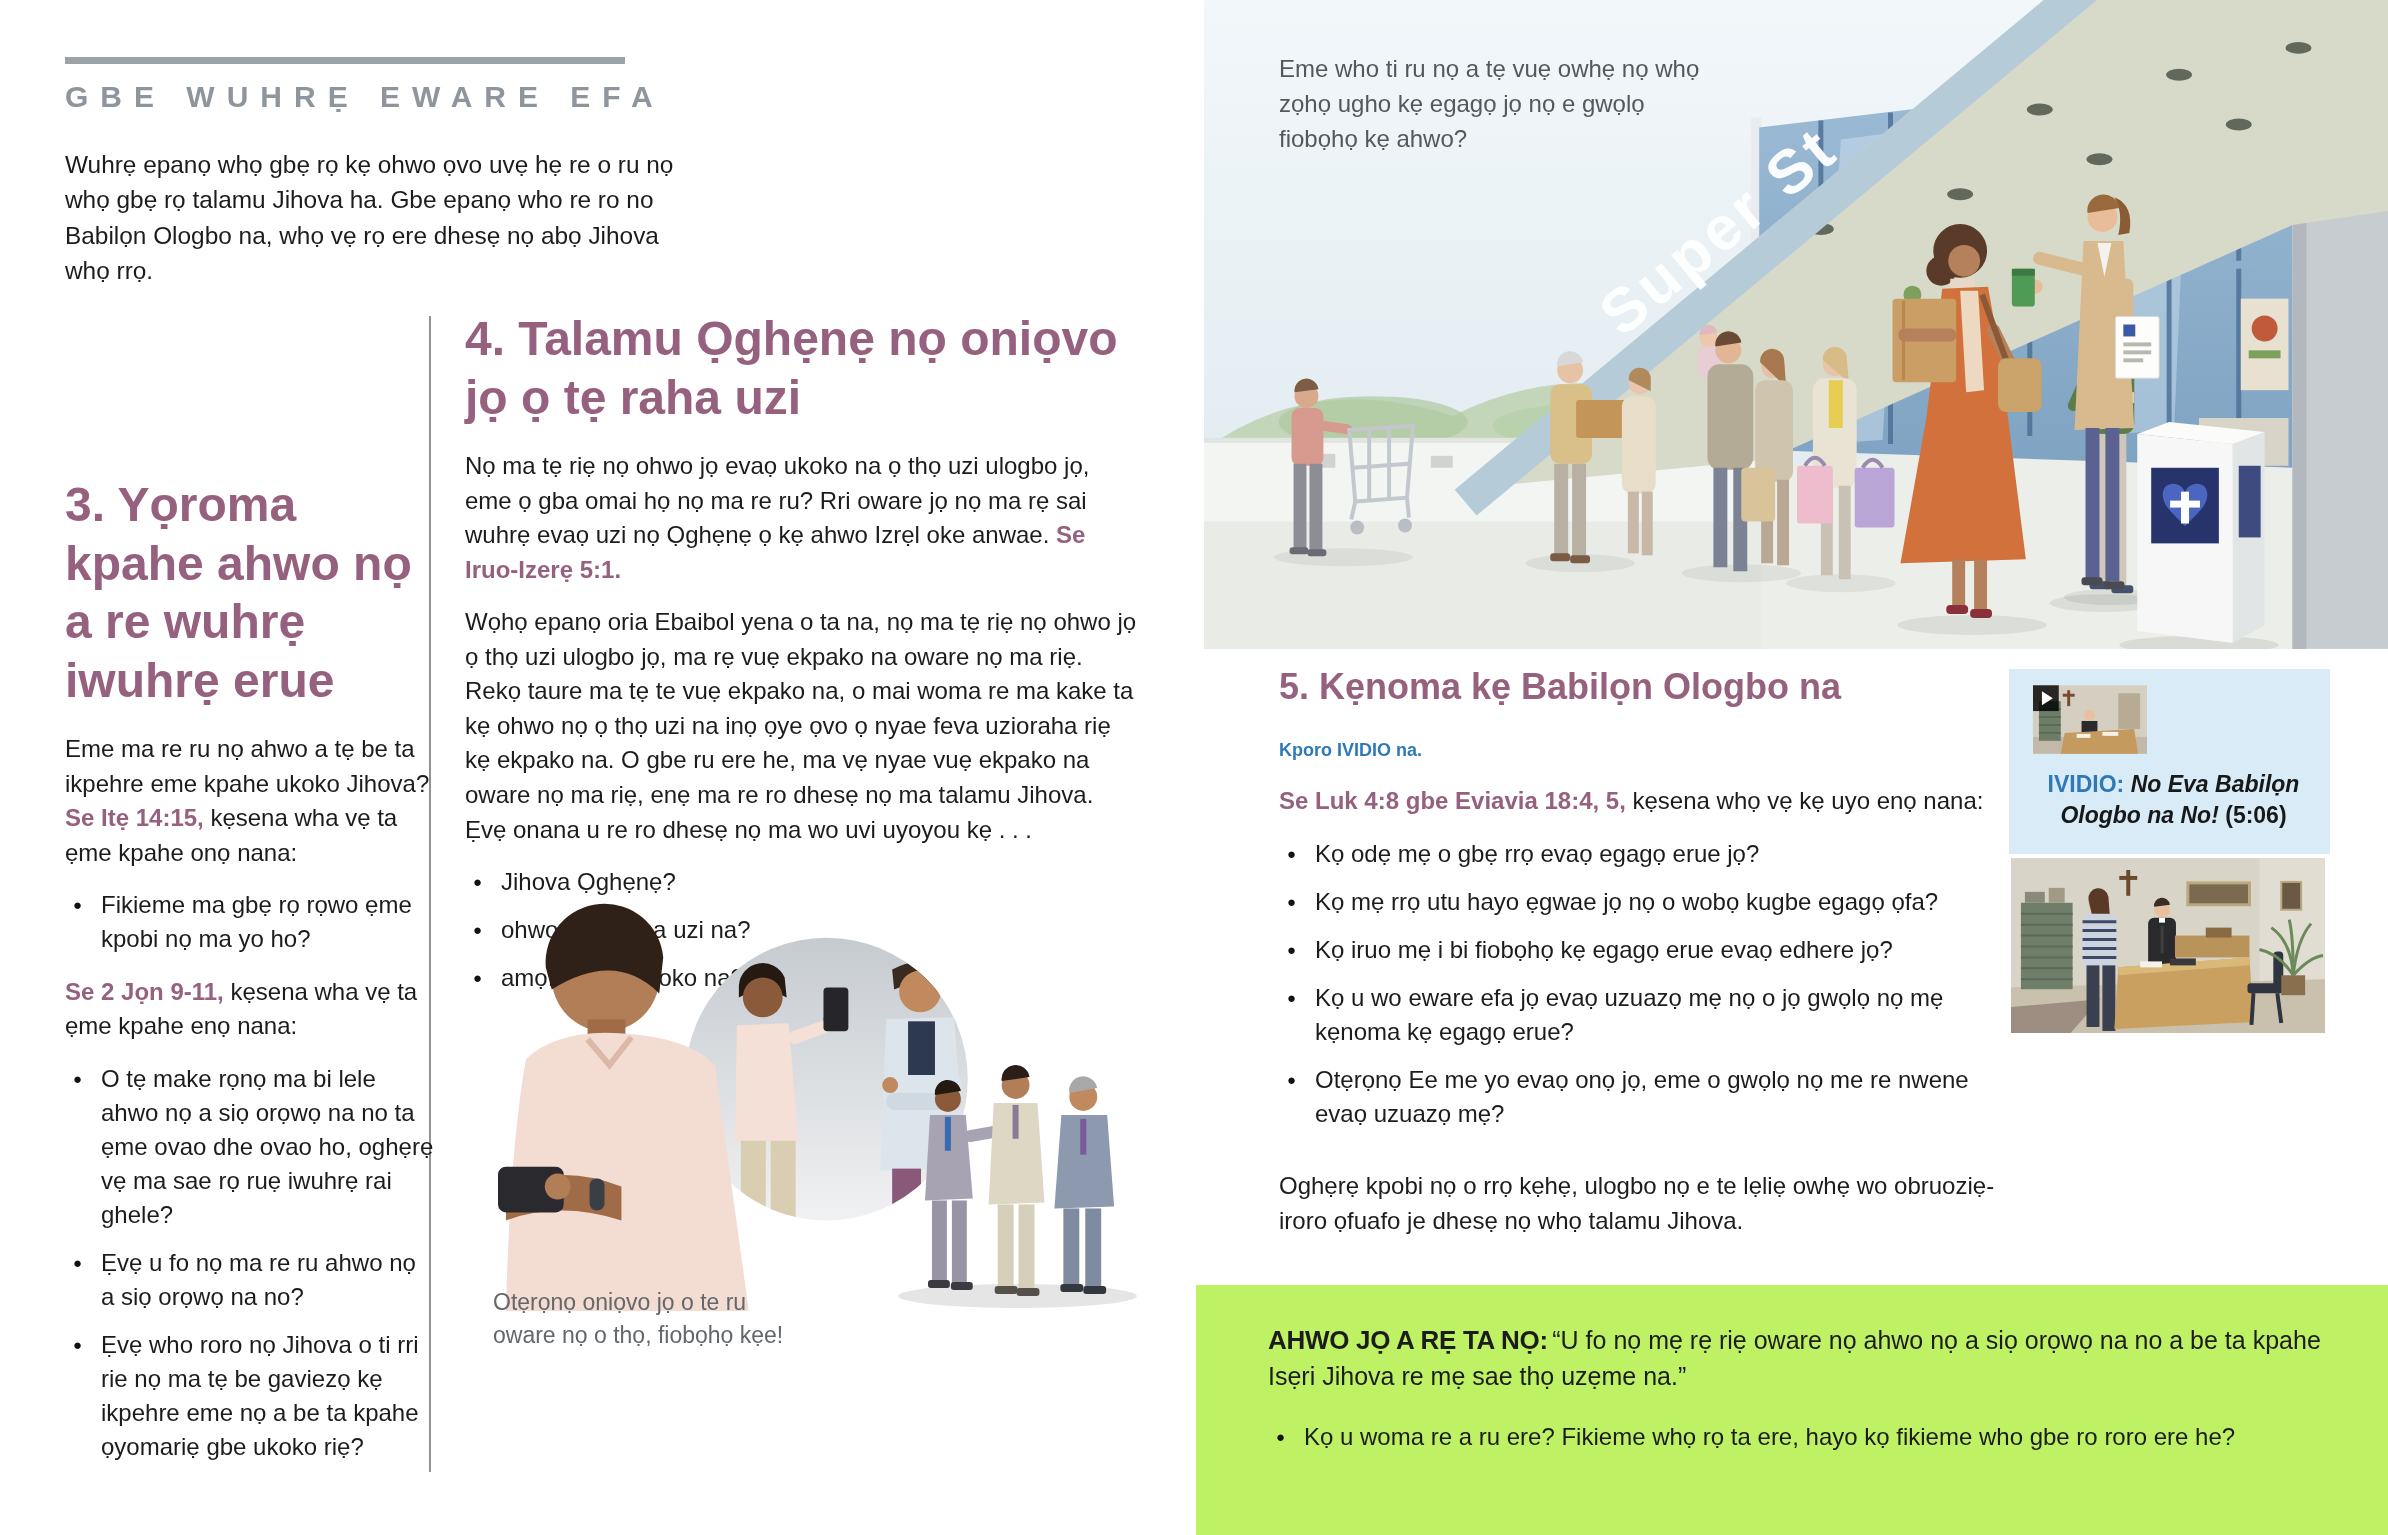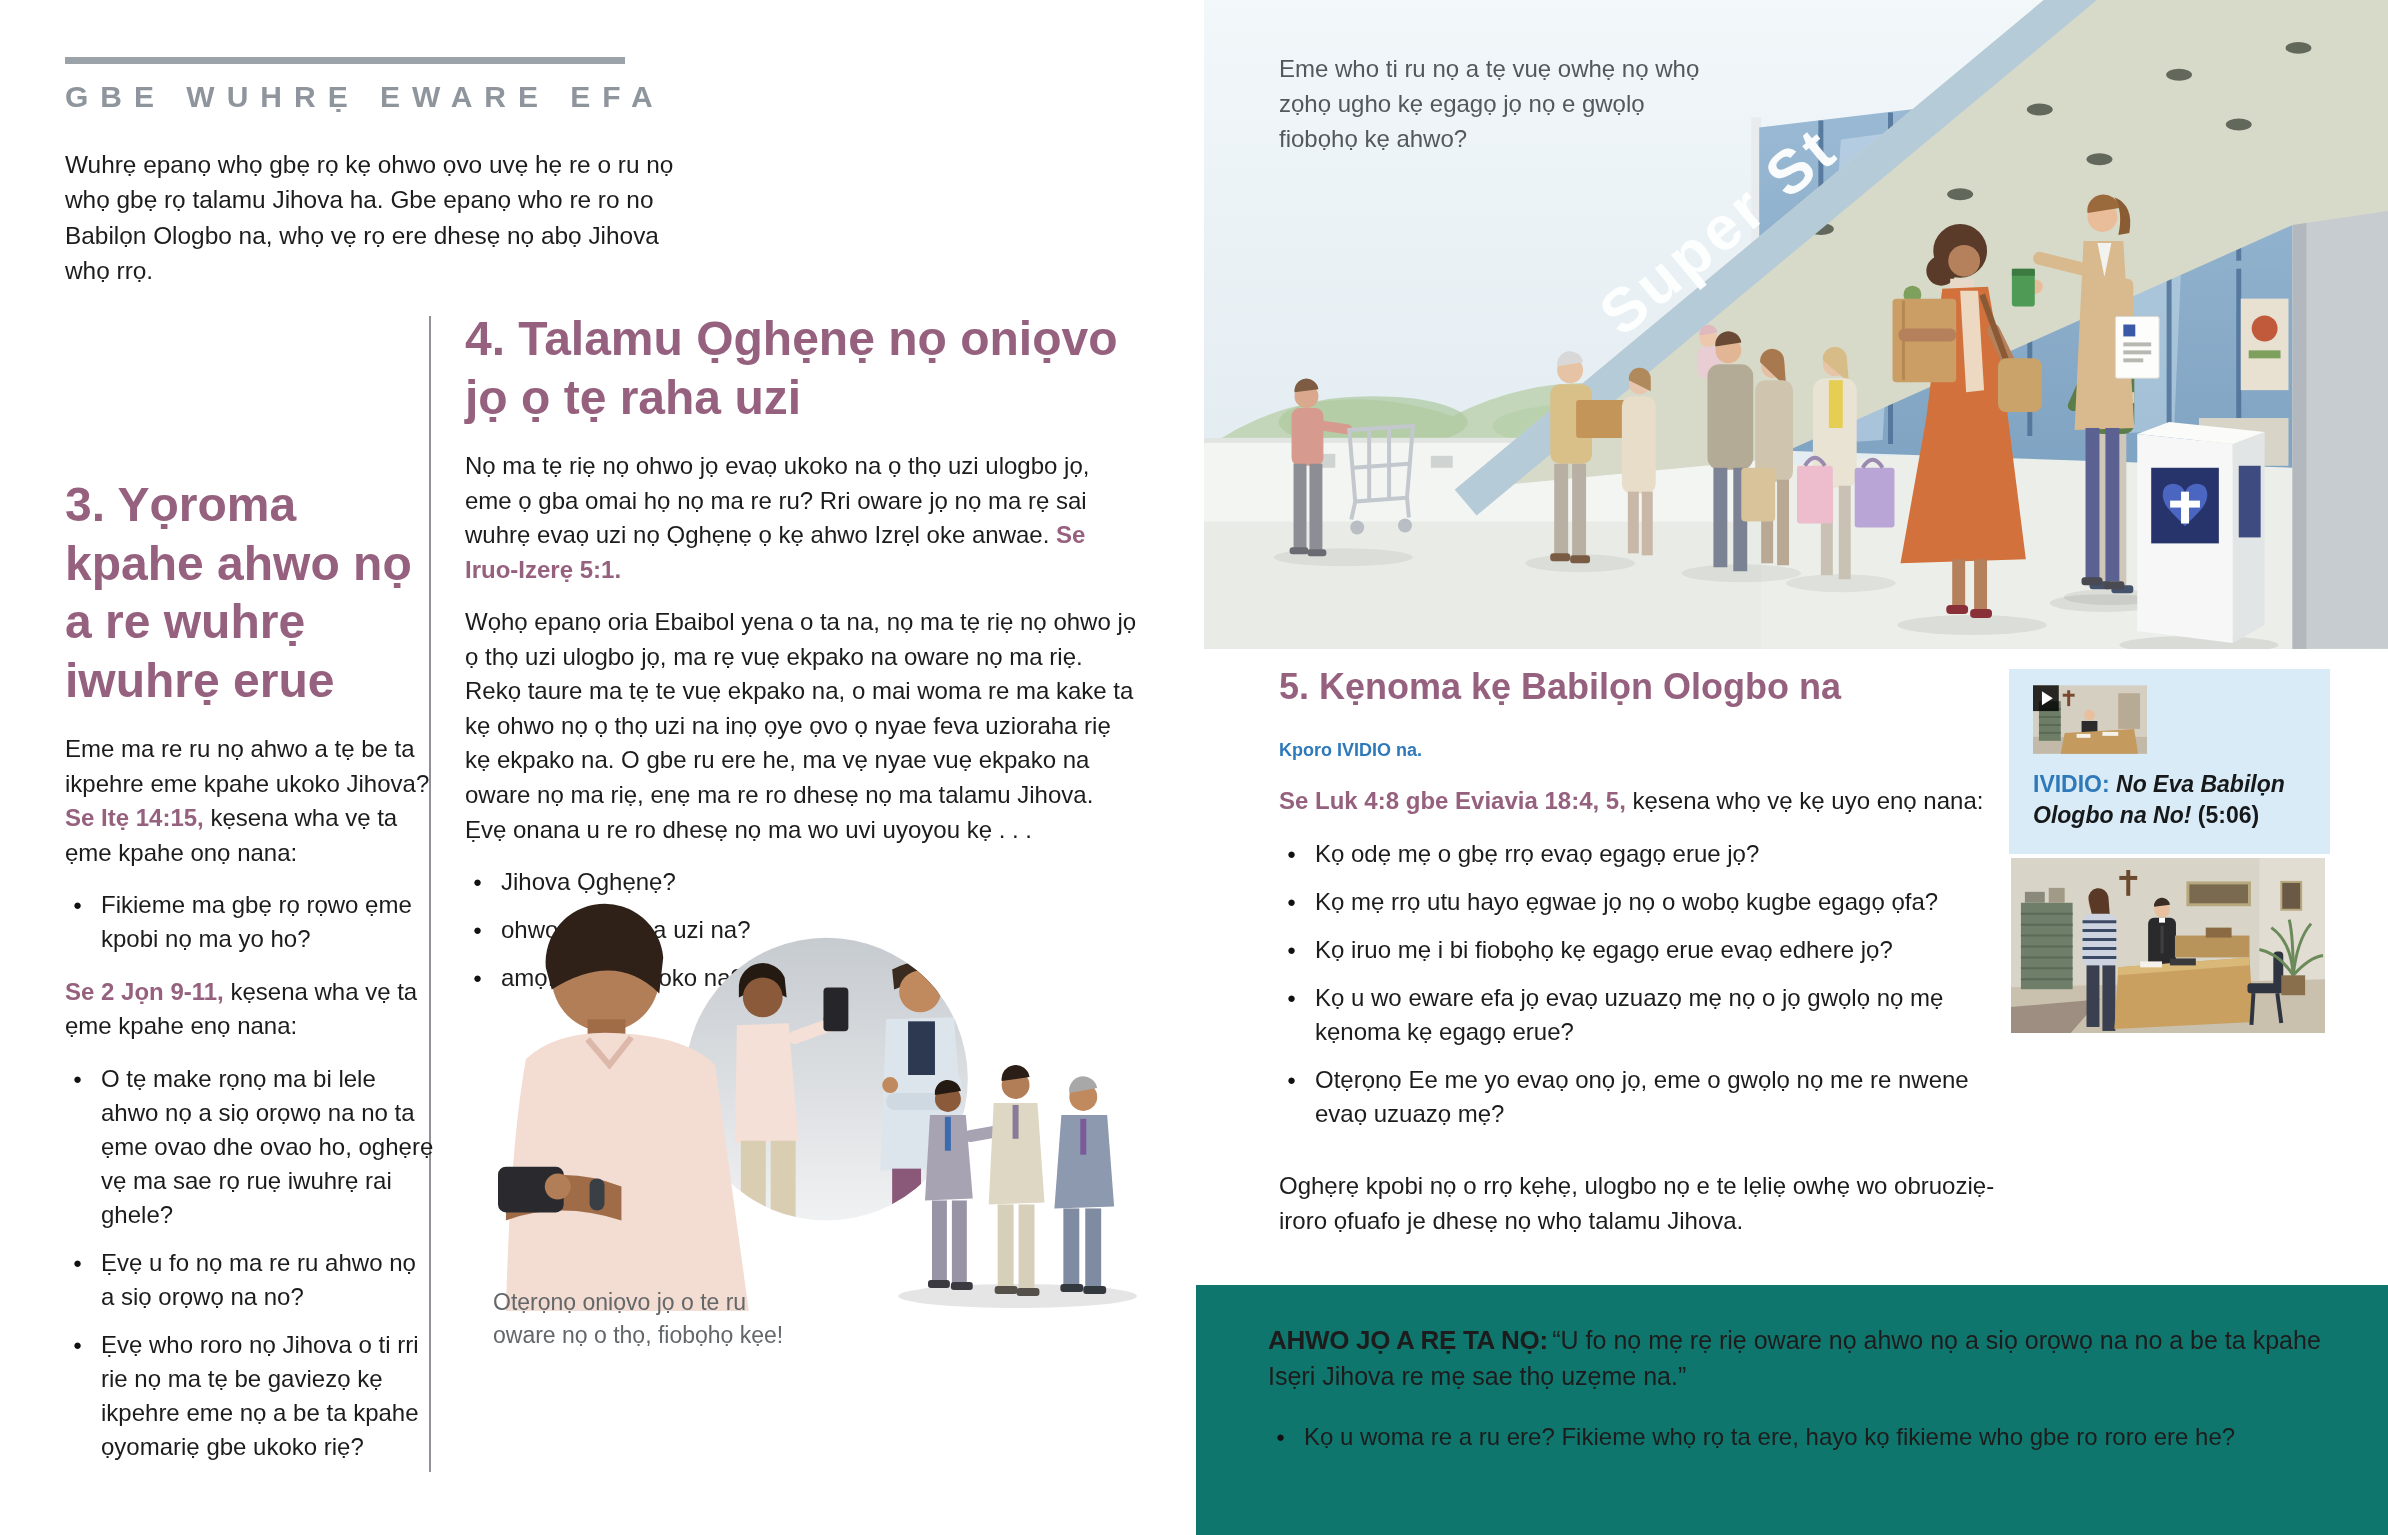--- a/index.html
+++ b/index.html
@@ -18,25 +18,25 @@
   .body-t{font-size:24px;line-height:1.44;margin:0 0 18px 0;}
   .ref{color:#96617e;font-weight:bold;}
   .blue-b{color:#2e79b9;font-weight:bold;}
   .q{position:relative;padding-left:36px;margin:0 0 14px 0;font-size:24px;line-height:1.42;}
   .dot{position:absolute;left:8px;top:0;}
   .dot::before{content:"●";font-size:15px;vertical-align:3px;color:#111;}
   .caption{font-size:23px;line-height:1.42;color:#63676a;}
   .hero-cap{font-size:24px;line-height:1.45;color:#53585c;}
   
   .video-box{background:#d9ebf7;}
-  .vlabel{font-size:23px;line-height:1.35;font-weight:bold;}
+  .vlabel{font-size:23px;line-height:1.35;font-weight:bold;text-align:center;}
   .vtitle{font-style:italic;color:#16181a;}
   .vdur{color:#16181a;}
   
-  .talk-box{background:#0f766e;}
+  .talk-box{background:#bef264;}
   .talk-lead{font-size:26px;font-weight:bold;letter-spacing:-0.3px;}
   .talk-quote{font-size:25px;line-height:1.42;}
   svg{display:block;}
 </style>
 </head>
 <body>
 
 <div class="page">
 
   <div class="abs kicker-bar" style="left:65px;top:57px;width:560px;height:7px;"></div>

